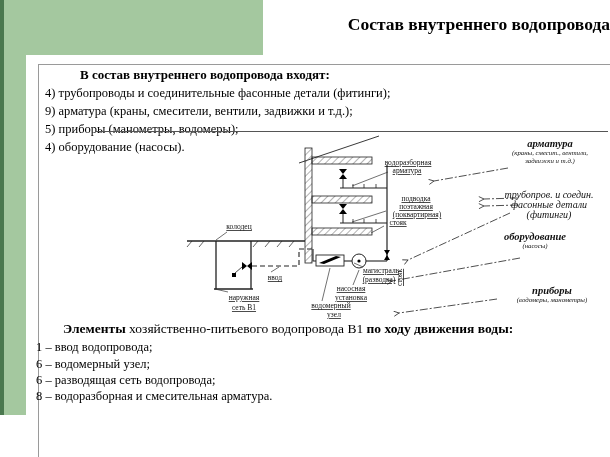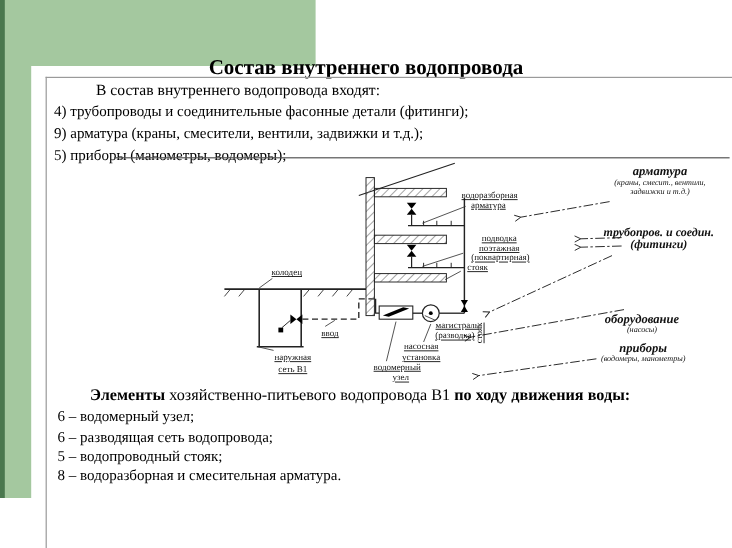--- a/index.html
+++ b/index.html
@@ -1,55 +1,56 @@
 <!DOCTYPE html>
 <html><head>
 <meta charset="utf-8">
 <style>
   html,body{margin:0;padding:0;background:#fff;}
   .slide{position:relative;width:610px;height:457px;background:#fff;overflow:hidden;
          font-family:"Liberation Serif",serif;color:#000;}
   .green-col{position:absolute;left:0;top:0;width:26px;height:415px;background:#a4c89f;}
   .green-top{position:absolute;left:0;top:0;width:263px;height:55px;background:#a4c89f;}
   .green-edge{position:absolute;left:0;top:0;width:4px;height:415px;background:#4a784e;}
-  .title{position:absolute;left:0;top:14px;width:610px;text-align:center;
-         font-size:17.5px;font-weight:bold;margin-top:32px;}
+  .title{position:absolute;left:0;top:14px;width:610px;text-align:right;
+         font-size:17.5px;font-weight:bold;}
   .content-box{position:absolute;left:38px;top:64px;width:571px;height:392px;
          border-left:1px solid #9a9a9a;border-top:1px solid #9a9a9a;background:transparent;}
   .intro{position:absolute;left:45px;top:66px;width:470px;font-size:12.5px;line-height:18px;}
-  .intro-heading{font-weight:normal;font-size:13px;text-indent:35px;}
+  .intro-heading{font-weight:bold;font-size:13px;text-indent:35px;}
   .hline{position:absolute;left:95px;top:131px;width:513px;border-top:1px solid #555;}
-  .elements{position:absolute;left:48px;top:321px;width:560px;font-size:12.5px;line-height:16.3px;}
+  .elements{position:absolute;left:36px;top:321px;width:560px;font-size:12.5px;line-height:16.3px;}
   .el-heading{font-size:13.5px;text-indent:27px;margin-bottom:2px;}
   .el-heading b{font-weight:bold;}
   .diagram{position:absolute;left:185px;top:130px;}
   .dlbl{font-family:"Liberation Serif",serif;font-size:7.5px;fill:#111;text-decoration:underline;}
   .cat{position:absolute;text-align:center;font-style:italic;color:#111;}
   .cat-title{font-weight:bold;font-size:10.5px;line-height:11px;}
   .cat-sub{font-size:6.8px;line-height:7.5px;}
-  .cat-pipes{font-weight:bold;font-size:10px;line-height:10px;font-style:italic;}
+  .cat-pipes{font-weight:normal;font-size:10px;line-height:10px;font-style:italic;}
 </style>
 </head>
 <body>
 
 <div class="slide">
 
   <div class="green-col"></div>
   <div class="green-top"></div>
   <div class="green-edge"></div>
 
   <div class="title">Состав внутреннего водопровода</div>
 
   <div class="content-box"></div>
 
   <div class="intro">
     <div class="intro-heading">В состав внутреннего водопровода входят:</div>
     <div>4) трубопроводы и соединительные фасонные детали (фитинги);</div>
     <div>9) арматура (краны, смесители, вентили, задвижки и т.д.);</div>
     <div>5) приборы (манометры, водомеры);</div>
+    <div>4) оборудование (насосы).</div>
   </div>
 
   <div class="hline"></div>
 
   <svg class="diagram" width="425" height="200" viewBox="185 130 425 200">
     <defs>
       <pattern id="hatch" width="5" height="5" patternTransform="rotate(45)" patternUnits="userSpaceOnUse">
         <line x1="0" y1="0" x2="0" y2="5" stroke="#666" stroke-width="1"></line>
       </pattern>
       <marker id="arr" viewBox="0 0 10 10" refX="1" refY="5" markerWidth="8" markerHeight="8" orient="auto">
@@ -147,32 +148,33 @@
     <text class="dlbl" x="334" y="317" text-anchor="middle">узел</text>
   </svg>
 
   <div class="cat" style="left:498px;top:138px;width:104px;">
     <div class="cat-title">арматура</div>
     <div class="cat-sub">(краны, смесит., вентили,</div>
     <div class="cat-sub">задвижки и т.д.)</div>
   </div>
   <div class="cat cat-pipes" style="left:493px;top:190px;width:112px;">
     <div>трубопров. и соедин.</div>
+    <div>фасонные детали</div>
     <div>(фитинги)</div>
   </div>
-  <div class="cat" style="left:483px;top:261px;width:104px;">
+  <div class="cat" style="left:483px;top:231px;width:104px;">
     <div class="cat-title">оборудование</div>
     <div class="cat-sub">(насосы)</div>
   </div>
-  <div class="cat" style="left:484px;top:285px;width:104px;">
+  <div class="cat" style="left:500px;top:285px;width:104px;">
     <div class="cat-title">приборы</div>
     <div class="cat-sub">(водомеры, манометры)</div>
   </div>
 
   <div class="elements">
     <div class="el-heading"><b>Элементы</b><span> хозяйственно-питьевого водопровода В1 </span><b>по ходу движения воды:</b></div>
+    <div>1 – ввод водопровода;</div>
     <div>6 – водомерный узел;</div>
     <div>6 – разводящая сеть водопровода;</div>
-    <div>5 – водопроводный стояк;</div>
     <div>8 – водоразборная и смесительная арматура.</div>
   </div>
 
 </div>
 
 </body></html>

